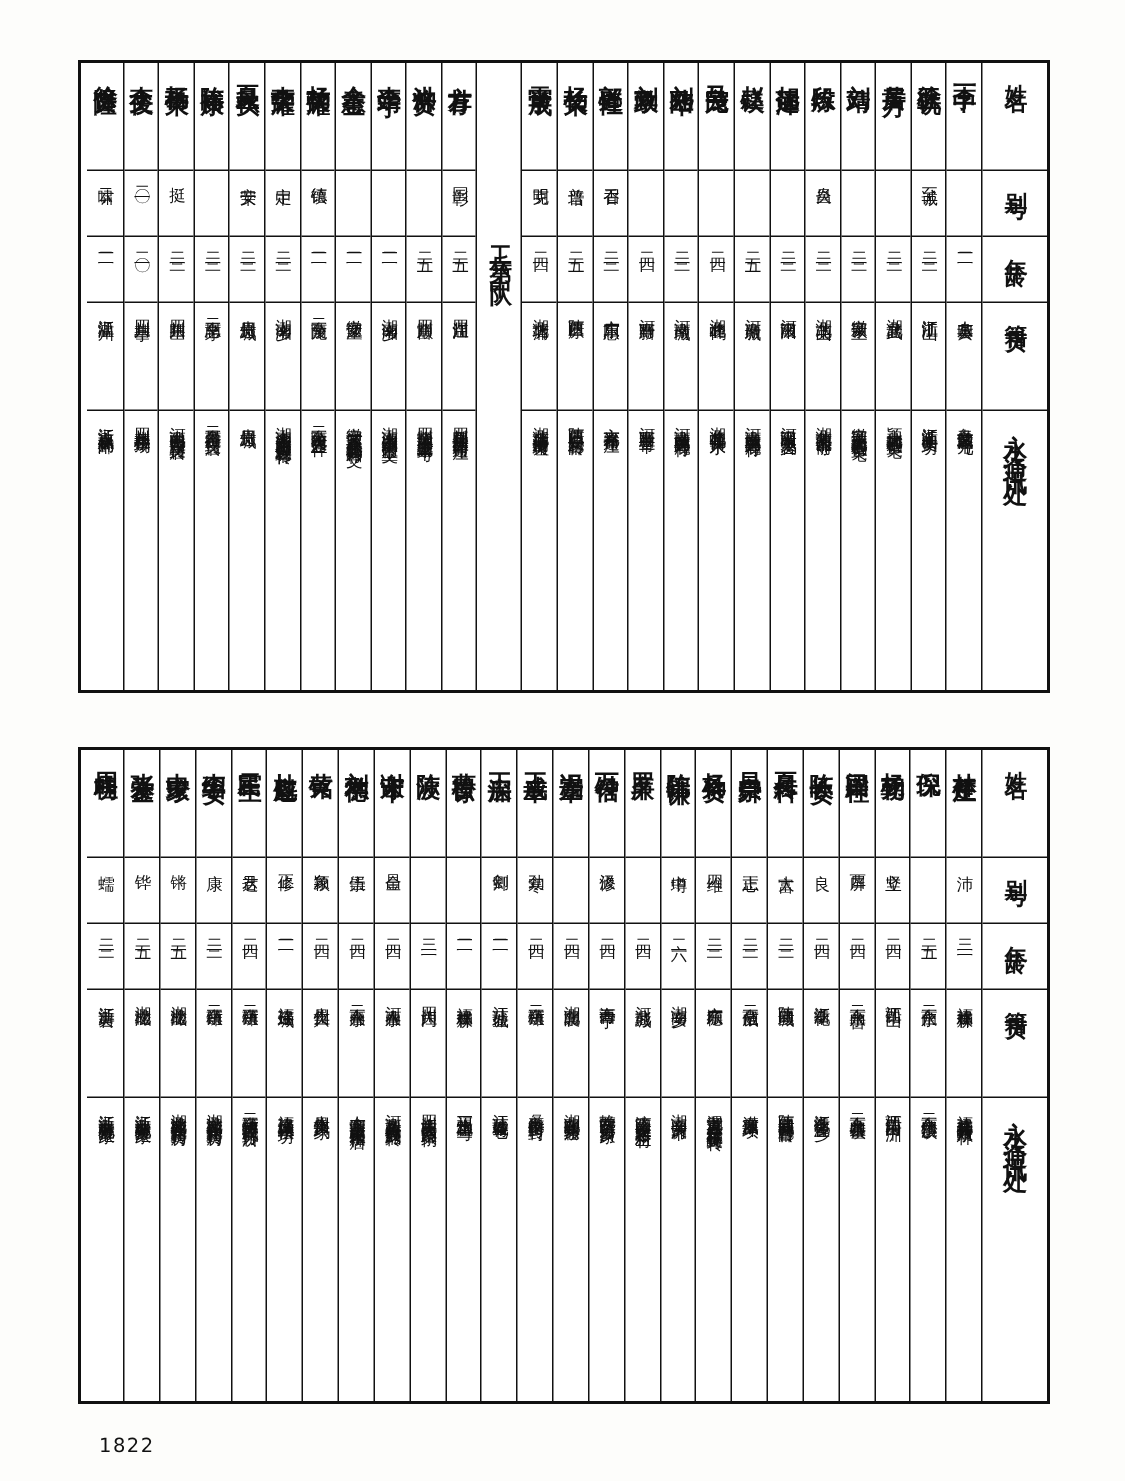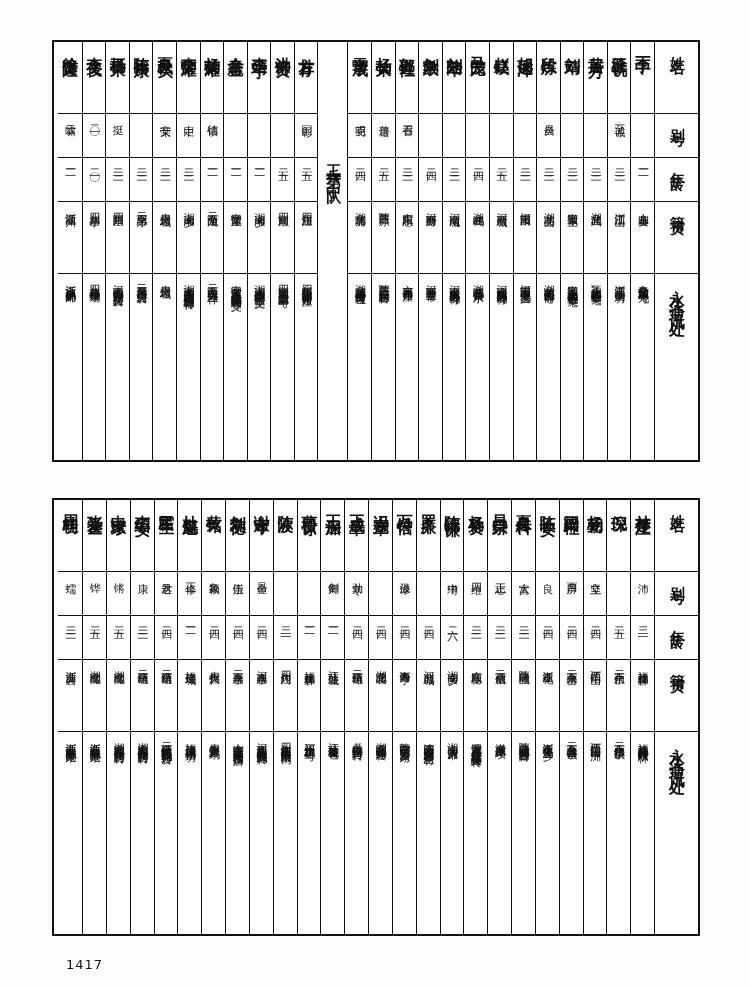--- a/index.html
+++ b/index.html
@@ -952,14 +952,14 @@
         </div>
         <div class="cell r-native">
           <div class="vt">浙江黄岩</div>
         </div>
         <div class="cell r-addr">
           <div class="vt">浙江黄岩兆院桥孙家汇</div>
         </div>
       </div>
     </div>
 
-  <div class="pageno">1417</div>
+  <div class="pageno">1822</div>
 </div>
 
 </body></html>

